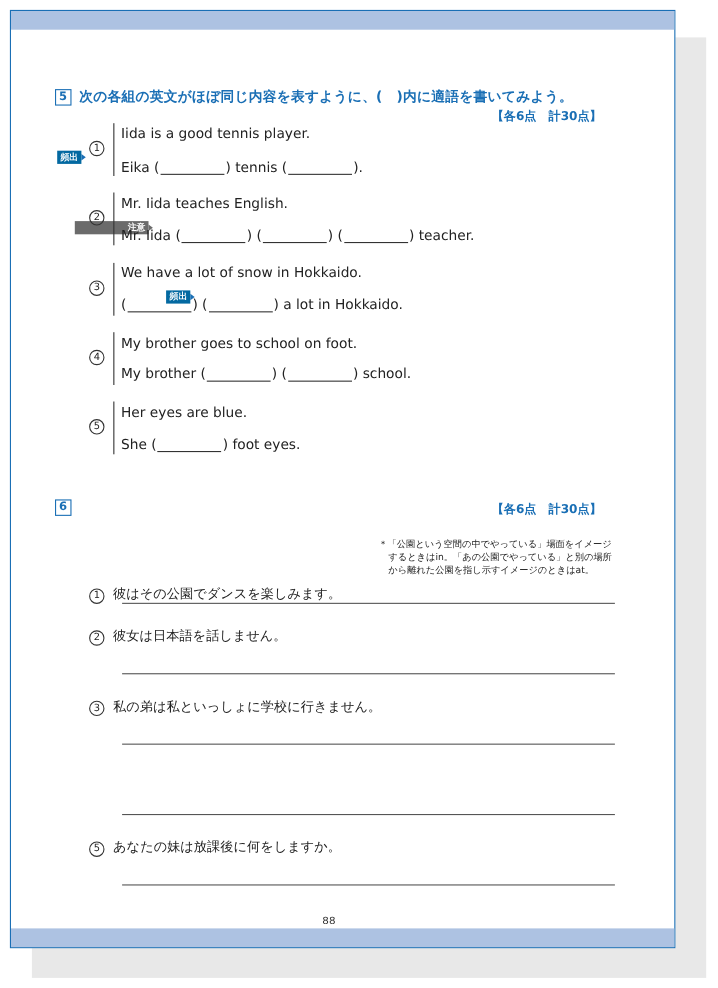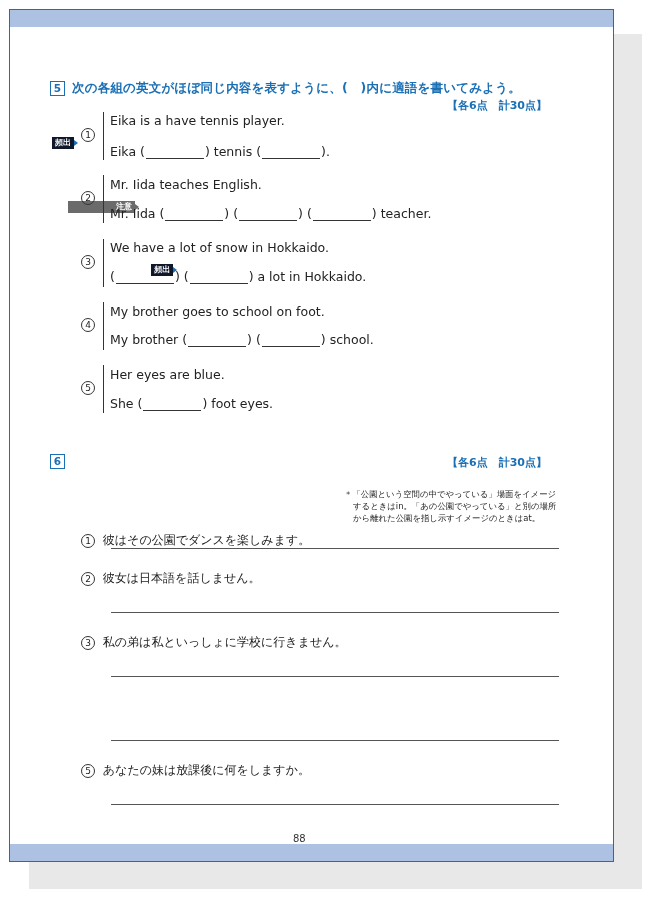--- a/index.html
+++ b/index.html
@@ -32,21 +32,21 @@
     display:inline-block; width:13px; height:13px; line-height:13px;
     border:1.3px solid #1a6fb5; text-align:center; font-size:10.5px;
     margin-right:7px; box-sizing:content-box;
   }
   .points { font-size:11px; font-weight:bold; color:#1a6fb5;margin-left:28px; }
 
   .badge {
     display:inline-block; font-size:8px; font-weight:bold; color:#fff;
     padding:1px 3px; line-height:10px; position:relative;
   }
-  .badge.freq { background:#0f172a; }
+  .badge.freq { background:#0369a1; }
   .badge.note { background:#6b6b6b; }
   .badge::after {
     content:""; position:absolute; right:-4px; top:3px;
     border-left:4px solid inherit; border-top:3px solid transparent; border-bottom:3px solid transparent;
   }
   .badge.freq::after { border-left:4px solid #1a6fb5; }
   .badge.note::after { border-left:4px solid #6b6b6b; }
 
   .circ {
     display:inline-block; width:12px; height:12px; border:1.2px solid #333;
@@ -55,42 +55,42 @@
   }
   .vbar { position:absolute; width:1px; background:#333; }
   .eng { font-size:12.5px; color:#222; }
   .blank {
     display:inline-block; width:58px; border-bottom:1px solid #333;
     height:12px; vertical-align:-3px; margin:0 1px;
   }
   .jp { font-size:12px; color:#222; }
   .answer-line { position:absolute; left:101px; width:448px; height:1px; background:#555; }
   .hint { font-size:8.4px; line-height:12px; color:#222; }
-  .pagenum { font-size:10px; color:#333; }
+  .pagenum { font-size:10px; color:#333;font-family:Liberation Mono, monospace; }
 </style>
 </head>
 <body>
 
 <div class="shadow"></div>
 
 <div class="page">
   <div class="band top"></div>
 
   
   <div class="abs sec-head" style="left:40px; top:70px;">
     <span class="sec-num">5</span>
     <span>次の各組の英文がほぼ同じ内容を表すように、(　)内に適語を書いてみよう。</span>
   </div>
   <div class="abs points" style="right:66px; top:88px;">【各6点　計30点】</div>
 
   
   <span class="abs badge freq" style="left:42px; top:120px;">頻出</span>
   <span class="abs circ" style="left:71px; top:118px;">1</span>
   <div class="vbar" style="left:93px; top:102px; height:48px;"></div>
-  <div class="abs eng" style="left:100px; top:103px;">Eika is a have tennis player.</div>
+  <div class="abs eng" style="left:100px; top:103px;">Iida is a good tennis player.</div>
   <div class="abs eng" style="left:100px; top:134px;">
     <span>Eika (</span><span class="blank"></span><span>) tennis (</span><span class="blank"></span><span>).</span>
   </div>
 
   
   <span class="abs badge note" style="left:31px; top:184px;padding-left:48px;">注意</span>
   <span class="abs circ" style="left:71px; top:181px;">2</span>
   <div class="vbar" style="left:93px; top:165px; height:48px;"></div>
   <div class="abs eng" style="left:100px; top:167px;">Mr. Iida teaches English.</div>
   <div class="abs eng" style="left:100px; top:196px;">

